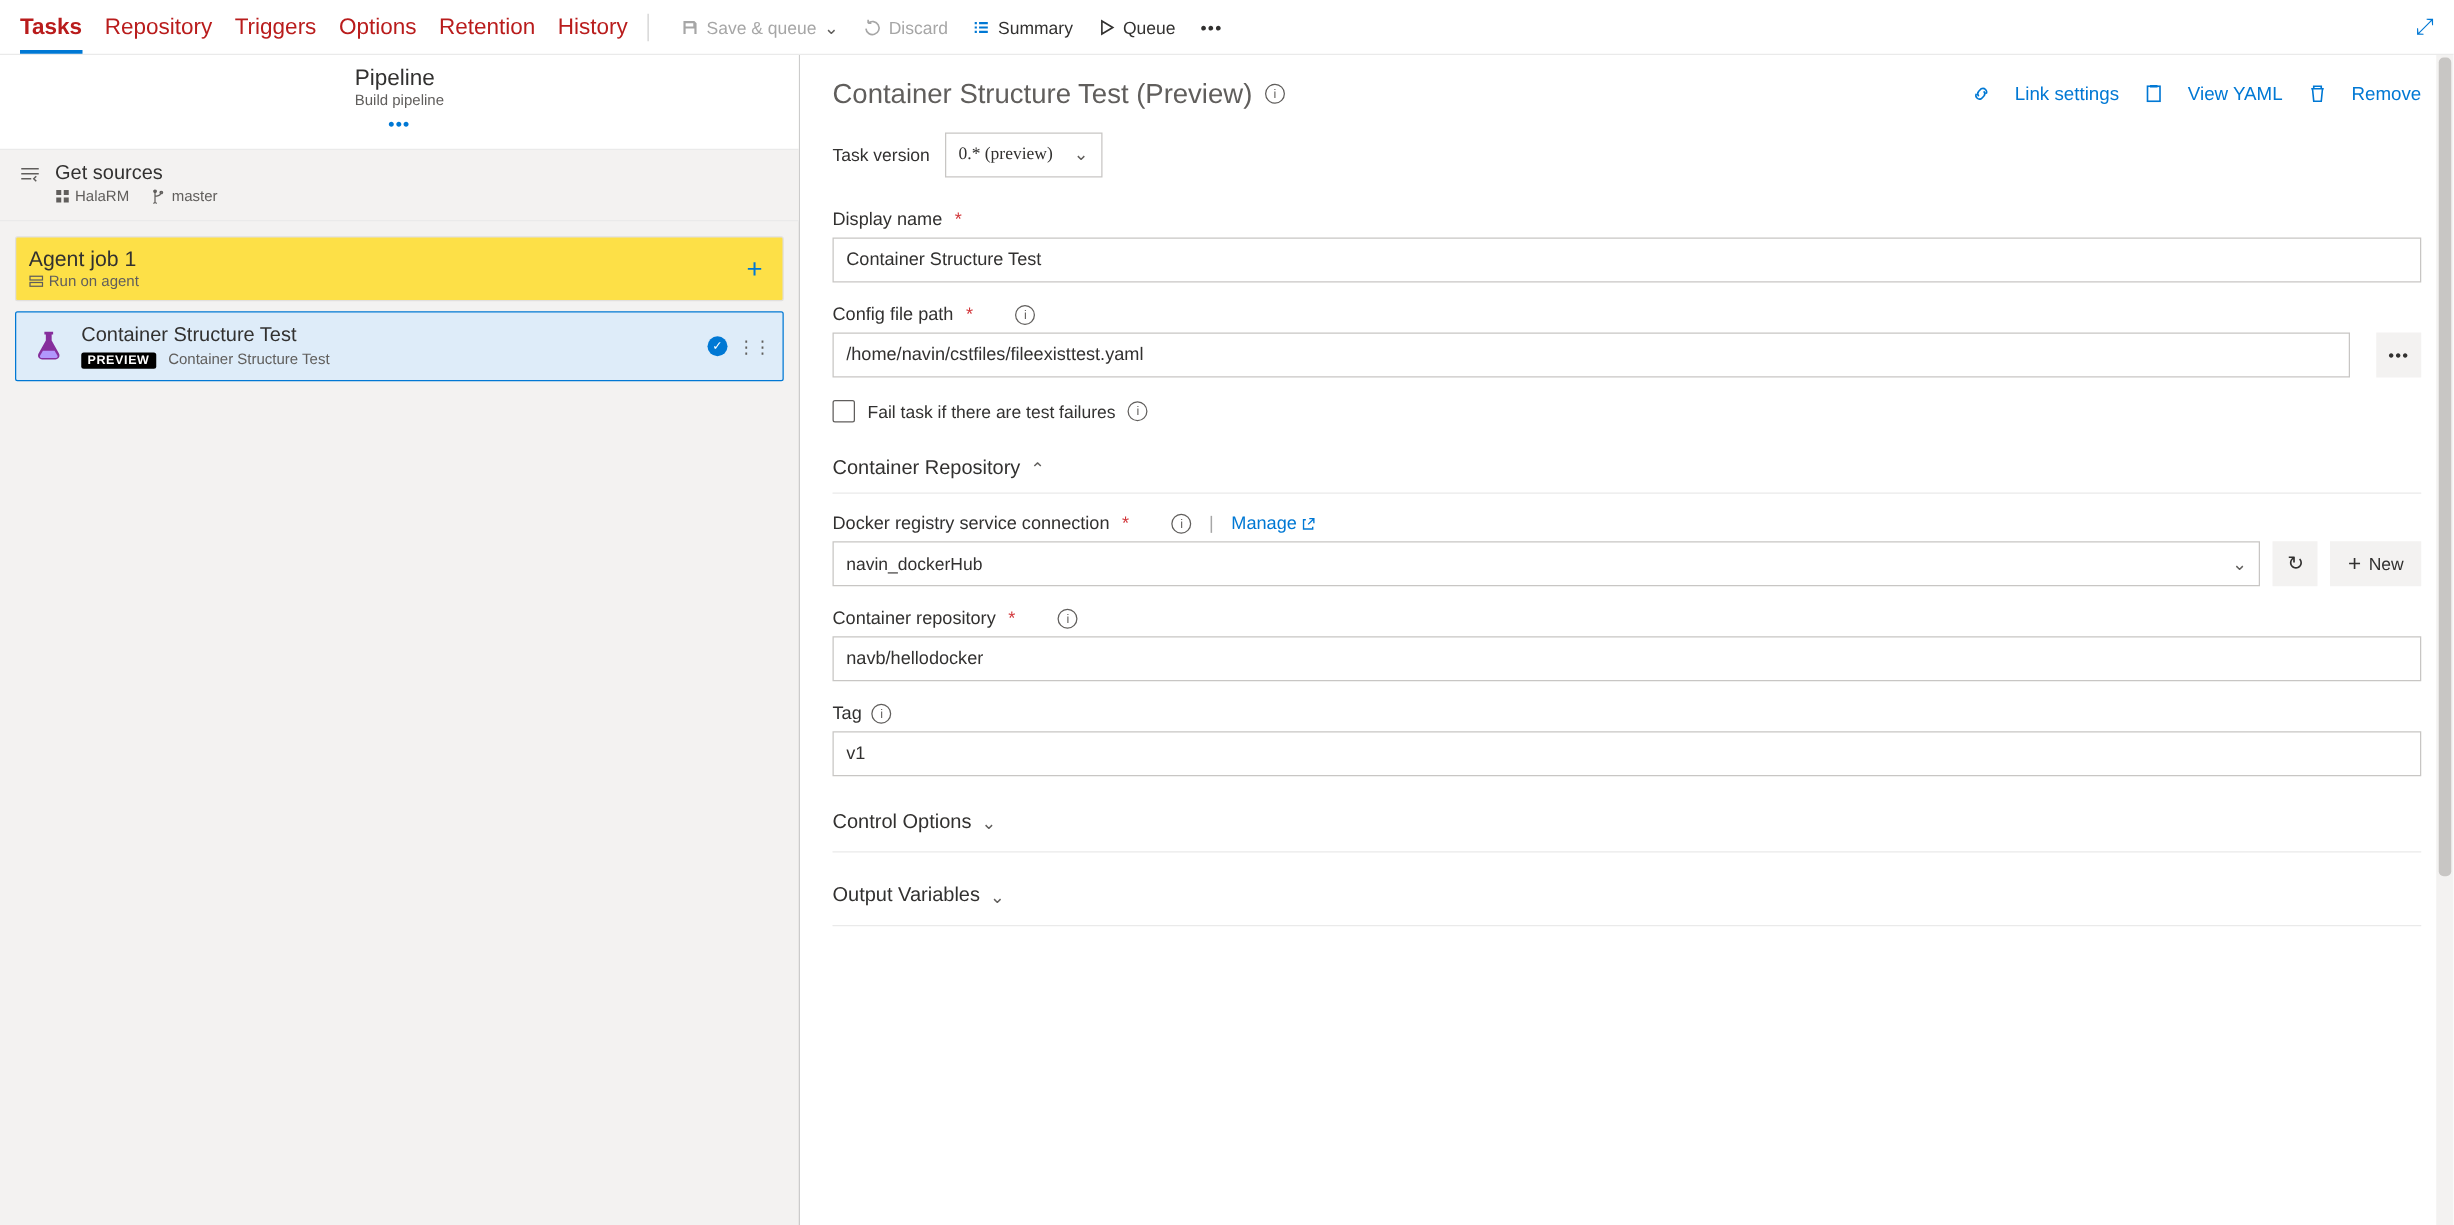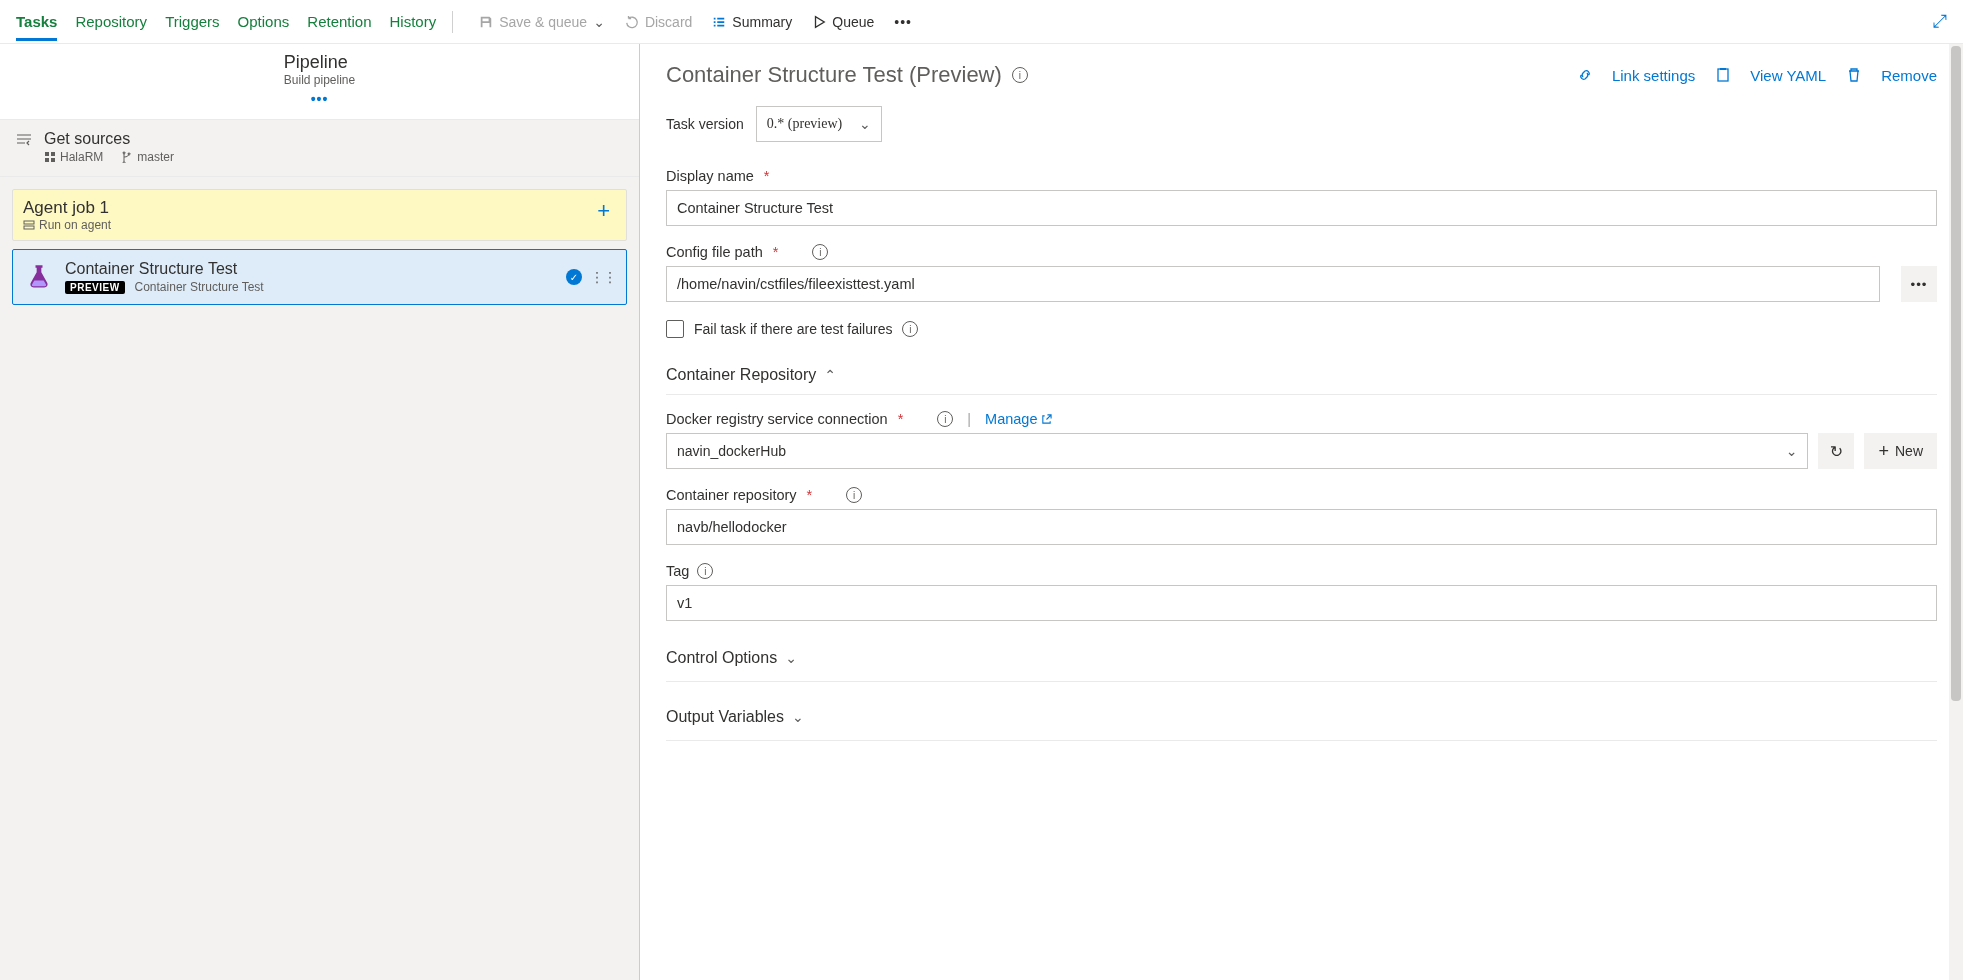--- a/index.html
+++ b/index.html
@@ -22,24 +22,24 @@
     display: flex;
     align-items: center;
     height: 44px;
     border-bottom: 1px solid #eaeaea;
     padding: 0 8px 0 16px;
     position: relative;
   }
   .tabs { display: flex; gap: 18px; }
   .tab {
     padding: 10px 0 8px 0;
-    color: #15803d;
+    color: #b91c1c;
     cursor: pointer;
     border-bottom: 3px solid transparent;
-    font-size: 15px;
+    font-size: 18px;
   }
   .tab.active {
     border-bottom-color: #0078d4;
     font-weight: 600;
   }
   .tab-divider {
     width: 1px;
     background: #d0d0d0;
     height: 22px;
     margin: 0 16px;
@@ -116,26 +116,26 @@
     color: #605e5c;
     margin-top: 2px;
     margin-left: 28px;
     align-items: center;
   }
   .gs-sub span { display: inline-flex; align-items: center; gap: 4px; }
 
   
   .jobs-area { padding: 12px; display: flex; flex-direction: column; gap: 8px; }
   .card {
-    background: #fef9c3;
+    background: #fde047;
     border: 1px solid #e1dfdd;
     border-radius: 2px;
     padding: 8px 10px;
     display: flex;
-    align-items: flex-start;
+    align-items: center;
     justify-content: space-between;
   }
   .agent-job .aj-title { font-size: 17px; }
   .agent-job .aj-sub { font-size: 12px; color: #605e5c; display:flex; gap:4px; align-items:center;}
   .plus-btn { color: #0078d4; font-size: 22px; cursor: pointer; padding: 0 6px; }
 
   
   .task-card {
     background: #deecf9;
     border: 1px solid #0078d4;

